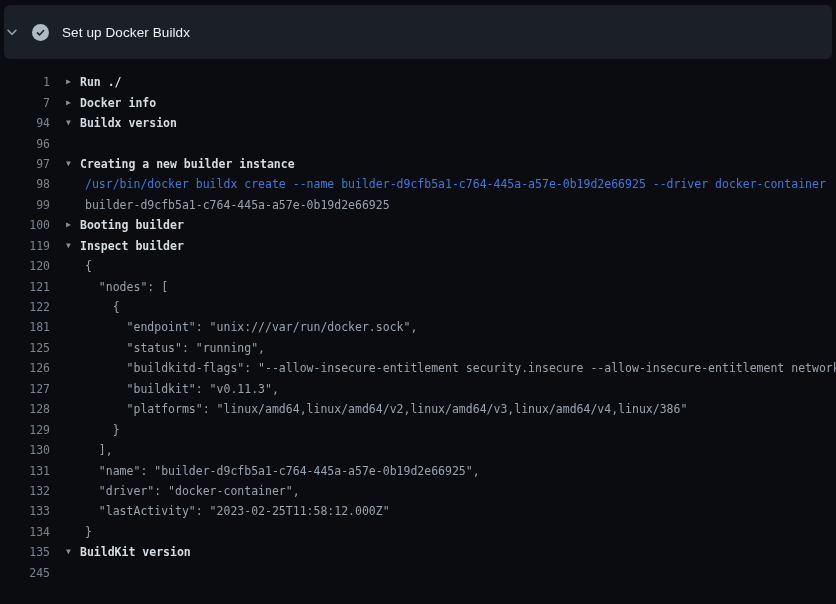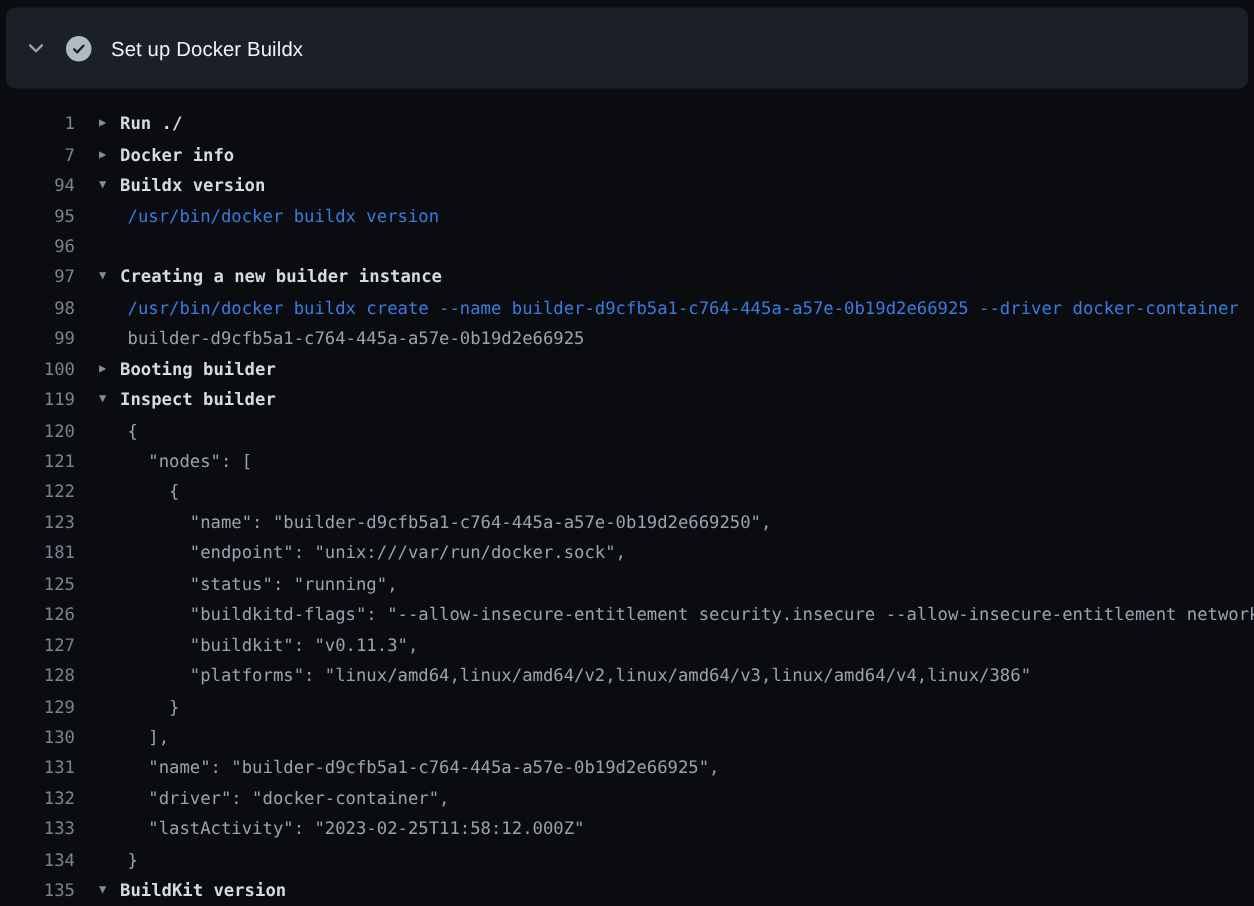--- a/index.html
+++ b/index.html
@@ -17,21 +17,20 @@
   html,body{width:836px;height:604px;overflow:hidden;}
   body{background:var(--page-bg);font-family:"Liberation Sans",sans-serif;}
 
   .step-header{
     margin:5px 4px 0 4px;
     height:54px;
     background:var(--header-bg);
     border-radius:6px;
     display:flex;
     align-items:center;
-    padding-left:12px;
     cursor:pointer;
   }
   .chev{width:16px;height:16px;display:inline-flex;align-items:center;justify-content:center;}
   .chev svg{display:block;}
   .status-ic{
     width:17px;height:17px;border-radius:50%;
     background:var(--icon-fill);
     margin-left:12px;
     display:inline-flex;align-items:center;justify-content:center;
   }
@@ -104,25 +103,20 @@
     <span class="arrow">▶</span>
     <span class="text">Docker info</span>
   </div>
 
   <div class="row group">
     <a class="num">94</a>
     <span class="arrow">▼</span>
     <span class="text">Buildx version</span>
   </div>
 
-  <div class="row command">
-    <a class="num">95</a>
-    <span class="arrow"></span>
-    <span class="text">/usr/bin/docker buildx version</span>
-  </div>
 
   <div class="row output">
     <a class="num">96</a>
     <span class="arrow"></span>
   </div>
 
   <div class="row group">
     <a class="num">97</a>
     <span class="arrow">▼</span>
     <span class="text">Creating a new builder instance</span>
@@ -163,25 +157,20 @@
     <span class="arrow"></span>
     <span class="text">  "nodes": [</span>
   </div>
 
   <div class="row output">
     <a class="num">122</a>
     <span class="arrow"></span>
     <span class="text">    {</span>
   </div>
 
-  <div class="row output">
-    <a class="num">123</a>
-    <span class="arrow"></span>
-    <span class="text">      "name": "builder-d9cfb5a1-c764-445a-a57e-0b19d2e669250",</span>
-  </div>
 
   <div class="row output">
     <a class="num">181</a>
     <span class="arrow"></span>
     <span class="text">      "endpoint": "unix:///var/run/docker.sock",</span>
   </div>
 
   <div class="row output">
     <a class="num">125</a>
     <span class="arrow"></span>

